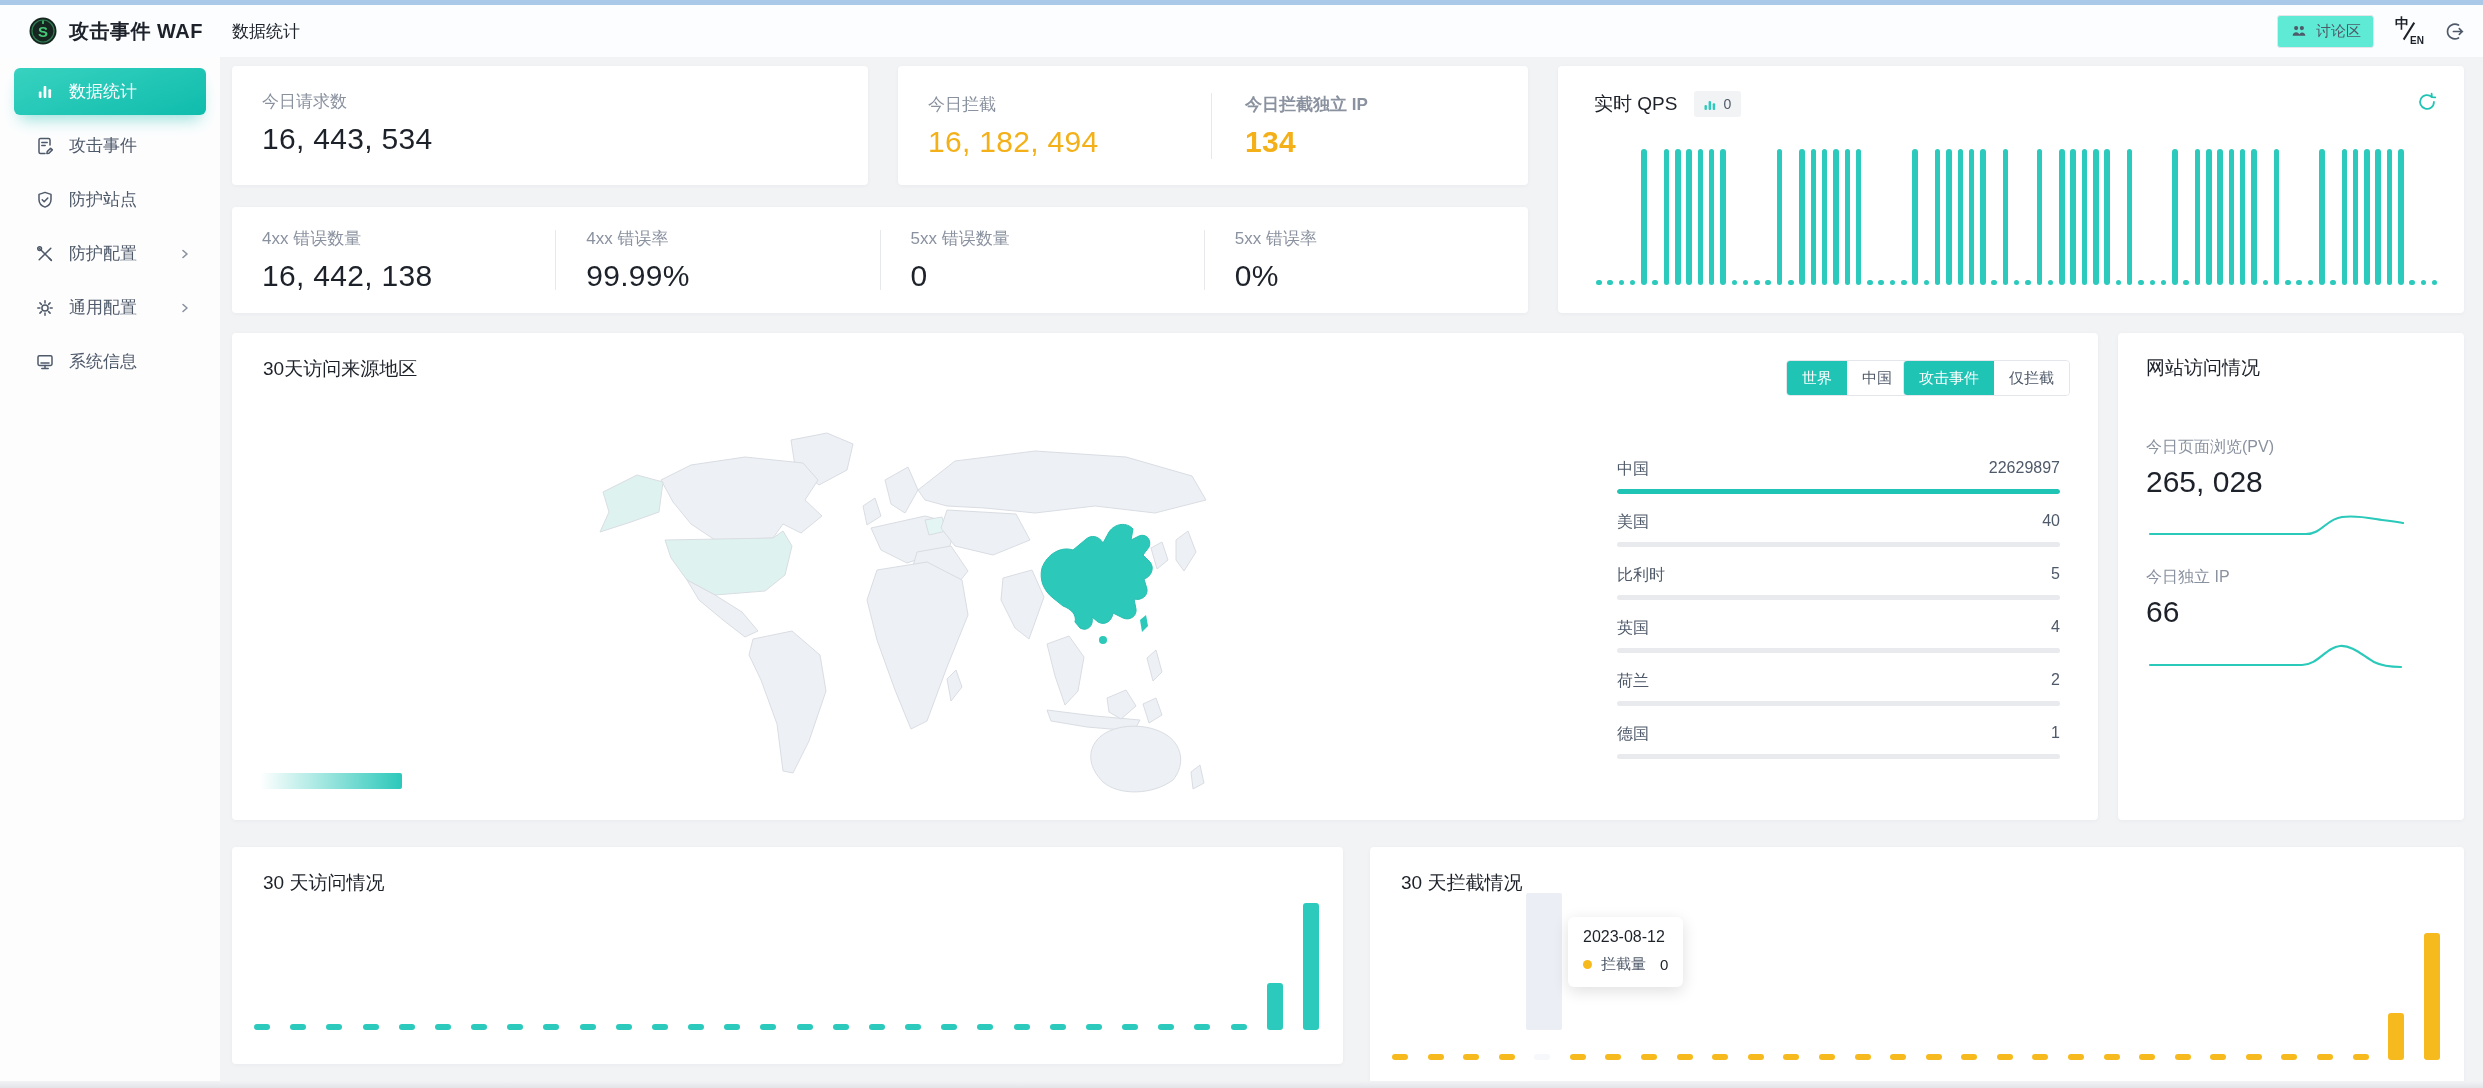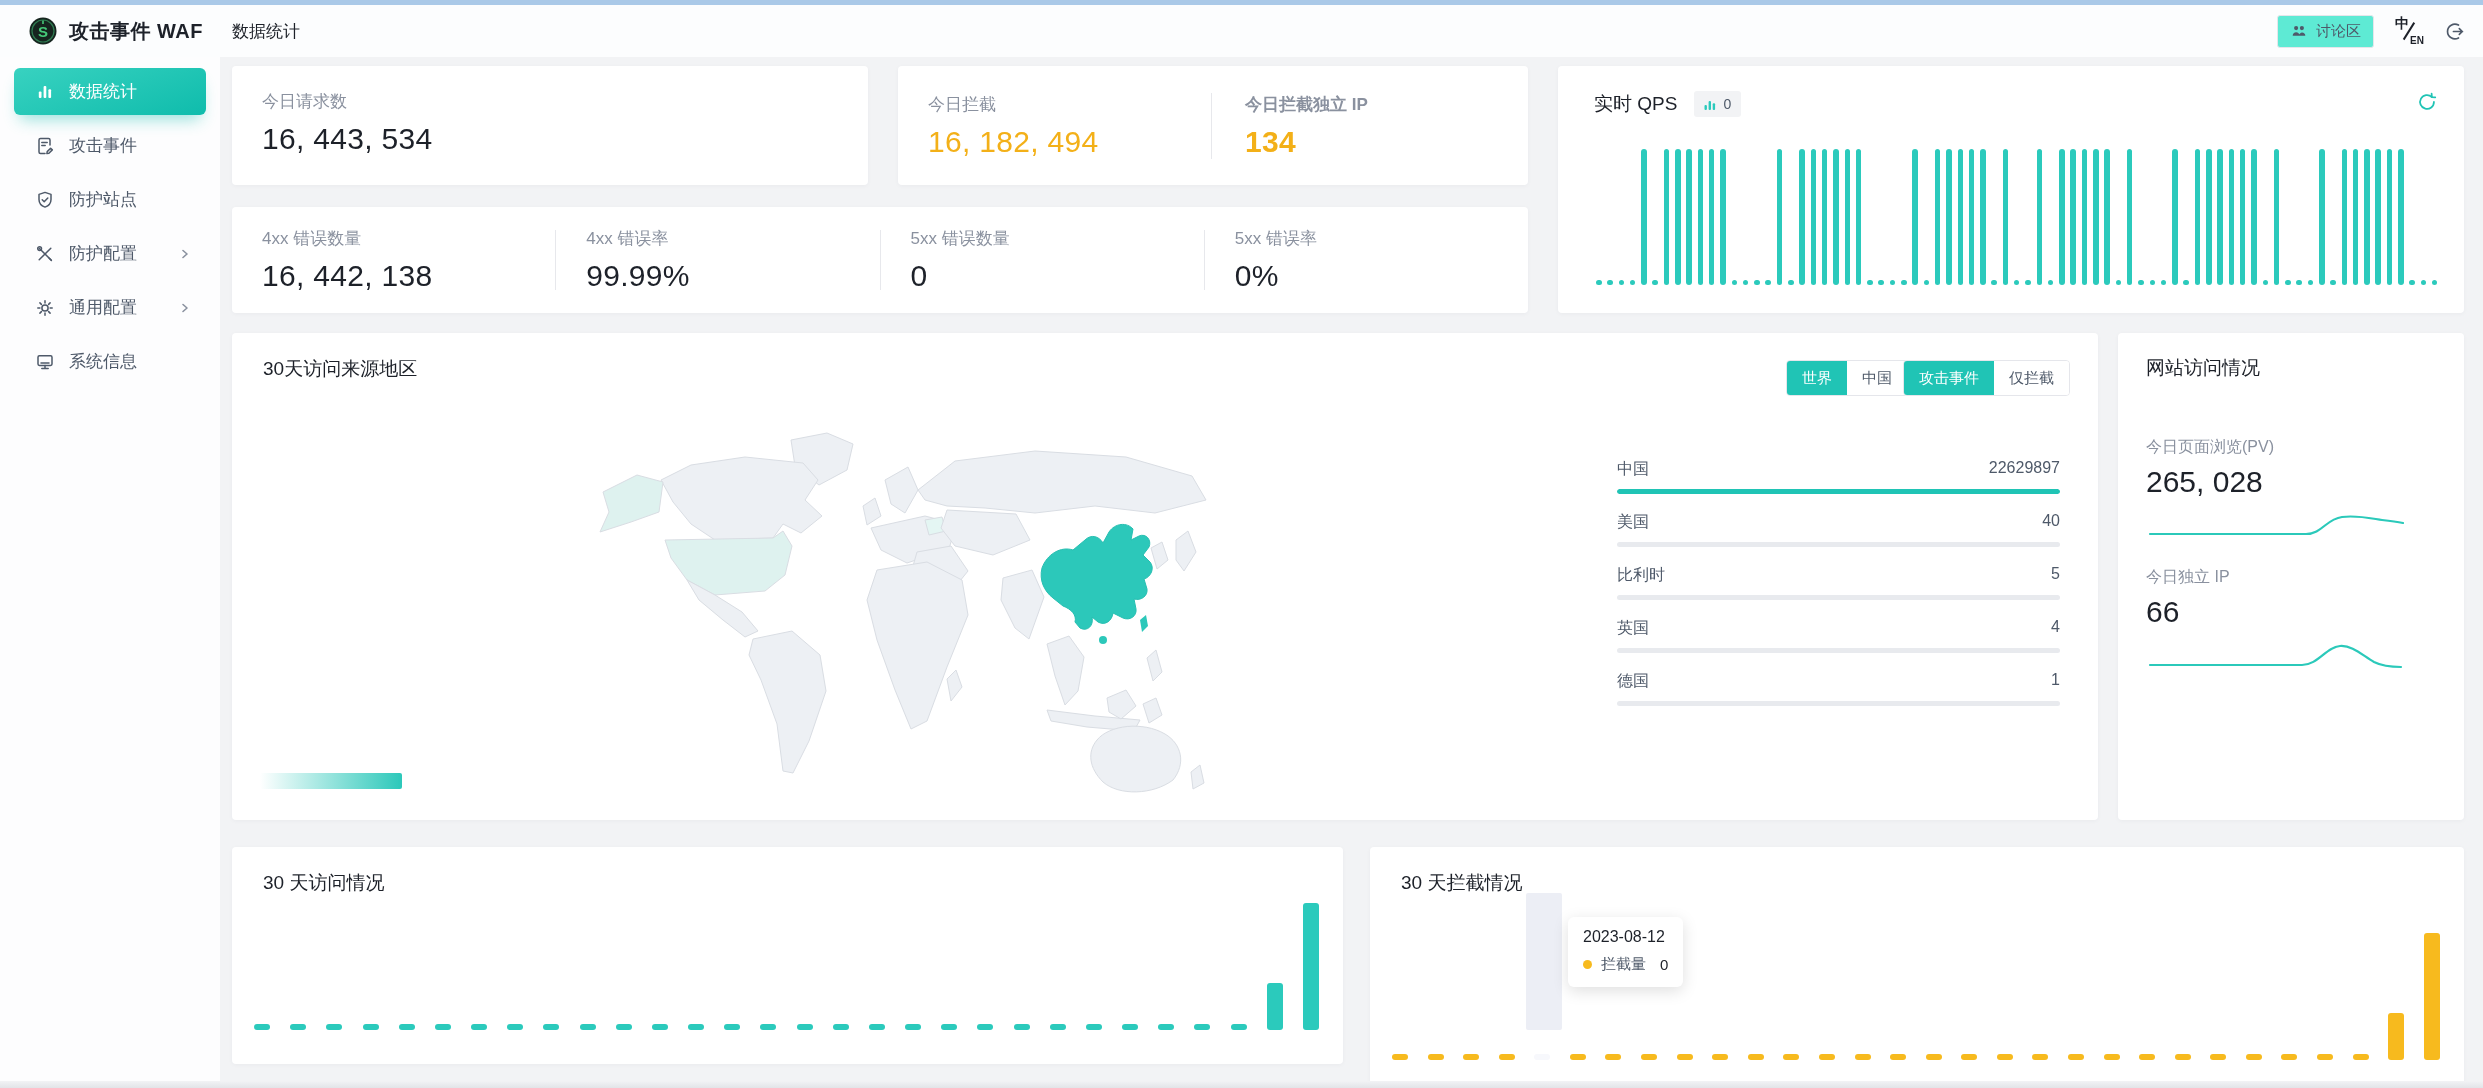--- a/index.html
+++ b/index.html
@@ -457,20 +457,29 @@
           <div class="country-line">
             <span>英国</span>
             <span>4</span>
           </div>
           <div class="country-track">
               <div class="country-fill" style="width: 0%;"></div>
             </div>
         </div>
         <div class="country-row">
           <div class="country-line">
+            <span>荷兰</span>
+            <span>2</span>
+          </div>
+          <div class="country-track">
+              <div class="country-fill" style="width: 0%;"></div>
+            </div>
+        </div>
+        <div class="country-row">
+          <div class="country-line">
             <span>德国</span>
             <span>1</span>
           </div>
           <div class="country-track">
               <div class="country-fill" style="width: 0%;"></div>
             </div>
         </div>
       </div>
     </div>
 

